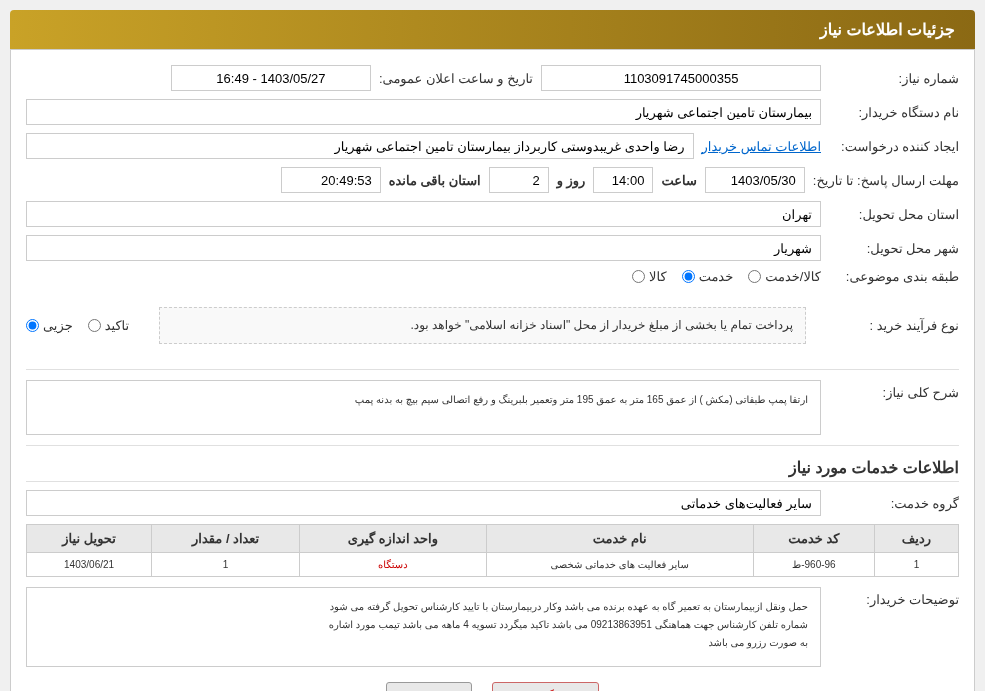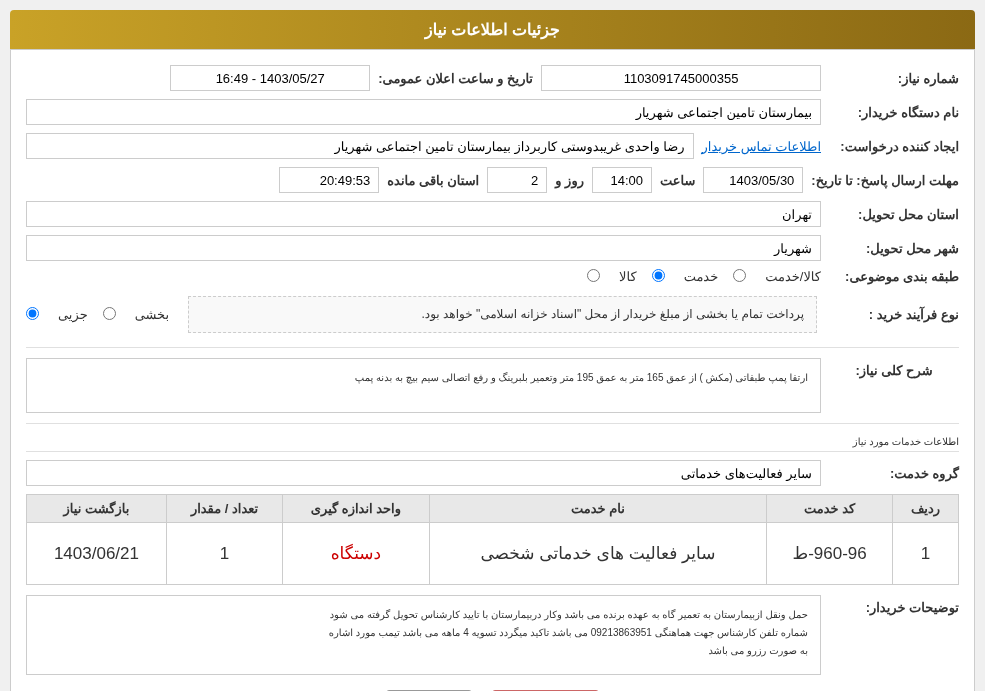--- a/index.html
+++ b/index.html
@@ -11,40 +11,39 @@
       color: #333;
     }
     .page-container {
       max-width: 985px;
       margin: 0 auto;
       padding: 10px;
     }
     .header-bar {
       background: linear-gradient(to left, #8B6914, #c9a227);
       color: white;
-      text-align: center;
       padding: 10px 20px;
       font-size: 16px;
       font-weight: bold;
       border-radius: 4px 4px 0 0;
       margin-bottom: 0;
     }
     .main-content {
       background: white;
       border: 1px solid #ccc;
       padding: 15px;
     }
     .form-row {
       display: flex;
       align-items: center;
       margin-bottom: 8px;
       gap: 8px;
     }
     .label {
-      font-weight: bold;
+      font-weight: normal;
       white-space: nowrap;
       min-width: 130px;
       text-align: right;
       color: #333;
       flex-shrink: 0;
     }
     .input-field {
       border: 1px solid #ccc;
       padding: 4px 8px;
       height: 26px;
@@ -77,38 +76,38 @@
       white-space: nowrap;
     }
     .radio-group {
       display: flex;
       align-items: center;
       gap: 15px;
       flex: 1;
     }
     .radio-item {
       display: flex;
-      align-items: flex-start;
-      gap: 19px;
+      align-items: center;
+      gap: 4px;
     }
     .radio-item input[type="radio"] {
       cursor: pointer;
     }
     .notice-box {
       background: #f9f9f9;
       border: 1px dashed #ccc;
       padding: 8px 12px;
       margin: 8px 0;
       font-size: 12px;
       text-align: right;
       line-height: 1.6;
     }
     .section-title {
-      font-size: 10px;
-      font-weight: normal;
+      font-size: 16px;
+      font-weight: bold;
       color: #333;
       margin: 12px 0 8px 0;
       border-bottom: 1px solid #e0e0e0;
       padding-bottom: 4px;
     }
     .divider {
       border: none;
       border-top: 1px solid #e0e0e0;
       margin: 10px 0;
     }
@@ -120,23 +119,23 @@
     table.data-table th {
       background: #e8e8e8;
       border: 1px solid #ccc;
       padding: 6px 10px;
       text-align: center;
       font-weight: bold;
       font-size: 13px;
     }
     table.data-table td {
       border: 1px solid #ccc;
-      padding: 20px 10px;
+      padding: 6px 10px;
       text-align: center;
-      font-size: 17px;
+      font-size: 10px;
     }
     table.data-table td.red-text {
       color: #cc0000;
       margin-top: 6px;
     }
     .description-box {
       border: 1px solid #ccc;
       padding: 10px 12px;
       font-size: 10px;
       line-height: 1.8;
@@ -235,57 +234,57 @@
         <div class="radio-item">
           <span>کالا</span>
           <input type="radio" name="category" style="">
         </div>
       </div>
     </div>
 
     <div class="form-row">
       <span class="label">نوع فرآیند خرید :</span>
       <div class="radio-group">
-        <div class="notice-box" style="flex:1; margin:4px; font-size:12px;">پرداخت تمام یا بخشی از مبلغ خریدار از محل "اسناد خزانه اسلامی" خواهد بود.</div>
-        <div class="radio-item">
-          <span>بخشی</span>
+        <div class="notice-box" style="flex:1; margin:15px; font-size:12px;">پرداخت تمام یا بخشی از مبلغ خریدار از محل "اسناد خزانه اسلامی" خواهد بود.</div>
+        <div class="radio-item">
+          <span>تاکید</span>
           <input type="radio" name="purchase" style="">
         </div>
         <div class="radio-item">
           <span>جزیی</span>
           <input type="radio" name="purchase" checked="" style="">
         </div>
       </div>
     </div>
 
     <hr class="divider">
 
     <div class="form-row" style="align-items: flex-start;">
-      <span class="label" style="padding-top:5px;text-align:center;">شرح کلی نیاز:</span>
+      <span class="label" style="padding-top:5px;">شرح کلی نیاز:</span>
       <div class="description-box" style="flex:1; min-height:55px;">ارتقا پمپ طبقاتی (مکش ) از عمق 165 متر به عمق 195 متر وتعمیر بلبرینگ و رفع اتصالی سیم بیچ به بدنه پمپ</div>
     </div>
 
     <hr class="divider">
 
     <div class="section-title">اطلاعات خدمات مورد نیاز</div>
 
     <div class="form-row">
       <span class="label">گروه خدمت:</span>
       <input class="input-field" type="text" readonly="" value="سایر فعالیت‌های خدماتی" style="">
     </div>
 
     <table class="data-table">
       <thead>
         <tr>
           <th>ردیف</th>
           <th>کد خدمت</th>
           <th>نام خدمت</th>
           <th>واحد اندازه گیری</th>
           <th>تعداد / مقدار</th>
-          <th>بازگشت نیاز</th>
+          <th>تحویل نیاز</th>
         </tr>
       </thead>
       <tbody id="table-body">
       <tr>
       <td>1</td>
       <td>960-96-ط</td>
       <td>سایر فعالیت های خدماتی شخصی</td>
       <td class="red-text">دستگاه</td>
       <td>1</td>
       <td>1403/06/21</td>

